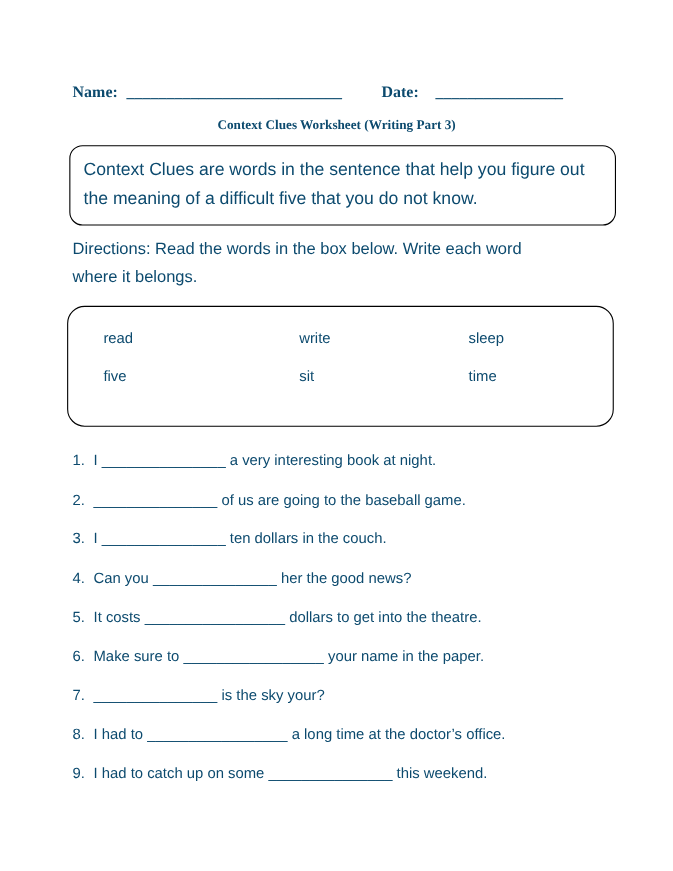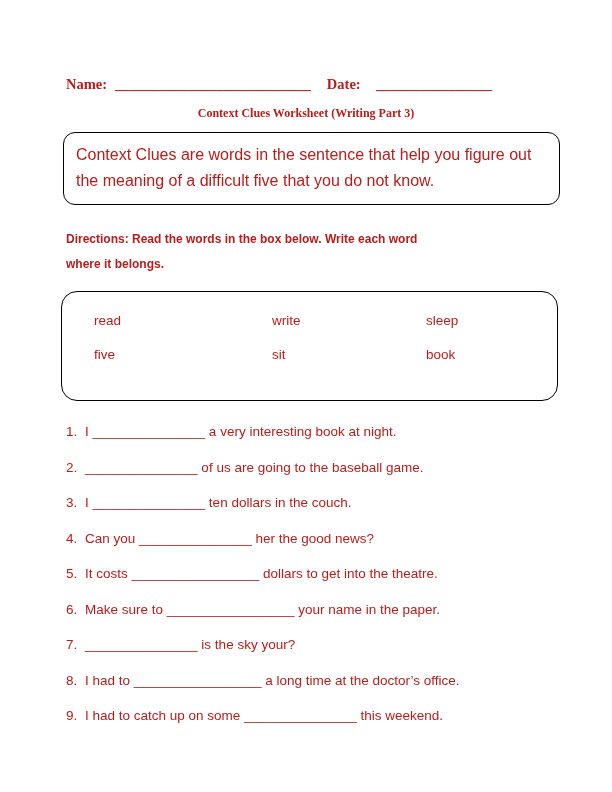--- a/index.html
+++ b/index.html
@@ -5,40 +5,40 @@
   html, body {
     margin: 0;
     padding: 0;
     background: #ffffff;
   }
   .page {
     position: relative;
     width: 612px;
     height: 792px;
     background: #ffffff;
-    color: #b91c1c;
+    color: #0c4a6e;
     font-family: "Liberation Sans", "DejaVu Sans", sans-serif;
     box-sizing: border-box;
     padding: 76px 50px 0 66px;
     overflow: hidden;
   }
   
   .name-date-row {
     font-family: "Liberation Serif", "DejaVu Serif", serif;
     font-weight: bold;
     font-size: 14.5px;
     white-space: nowrap;
     display: flex;
     align-items: baseline;
   }
   .name-date-row .blank {
     font-weight: bold;
     letter-spacing: 0;
   }
-  .date-group { margin-left: 16px; }
+  .date-group { margin-left: 36px; }
   .label-gap { display: inline-block; width: 8px; }
   
   .sheet-title {
     font-family: "Liberation Serif", "DejaVu Serif", serif;
     font-weight: bold;
     font-size: 12px;
     text-align: center;
     margin: 13px 16px 0 0;
   }
   
@@ -48,24 +48,23 @@
     width: 497px;
     border: 1.5px solid #000000;
     border-radius: 12px;
     box-sizing: border-box;
     padding: 9px 12px 10px 12px;
     font-size: 16px;
     line-height: 26px;
   }
   
   .directions {
-    margin-top: 22px;
-    font-size: 12px;
+    margin-top: 9px;
+    font-size: 15px;
     line-height: 25px;
-    font-weight: bold;
   }
   
   .word-bank {
     margin-top: 14px;
     margin-left: -5px;
     width: 497px;
     height: 110px;
     border: 1.5px solid #000000;
     border-radius: 16px;
     box-sizing: border-box;
@@ -127,21 +126,21 @@
 
   <div class="word-bank">
     <div class="word-bank-row">
       <span class="word">read</span>
       <span class="word">write</span>
       <span class="word col3">sleep</span>
     </div>
     <div class="word-bank-row">
       <span class="word">five</span>
       <span class="word">sit</span>
-      <span class="word col3">book</span>
+      <span class="word col3">time</span>
     </div>
   </div>
 
   <div class="questions">
     <div class="q-row">
       <span class="q-num">1.</span>
       <span class="q-text">I _______________ a very interesting book at night.</span>
     </div>
     <div class="q-row">
       <span class="q-num">2.</span>

